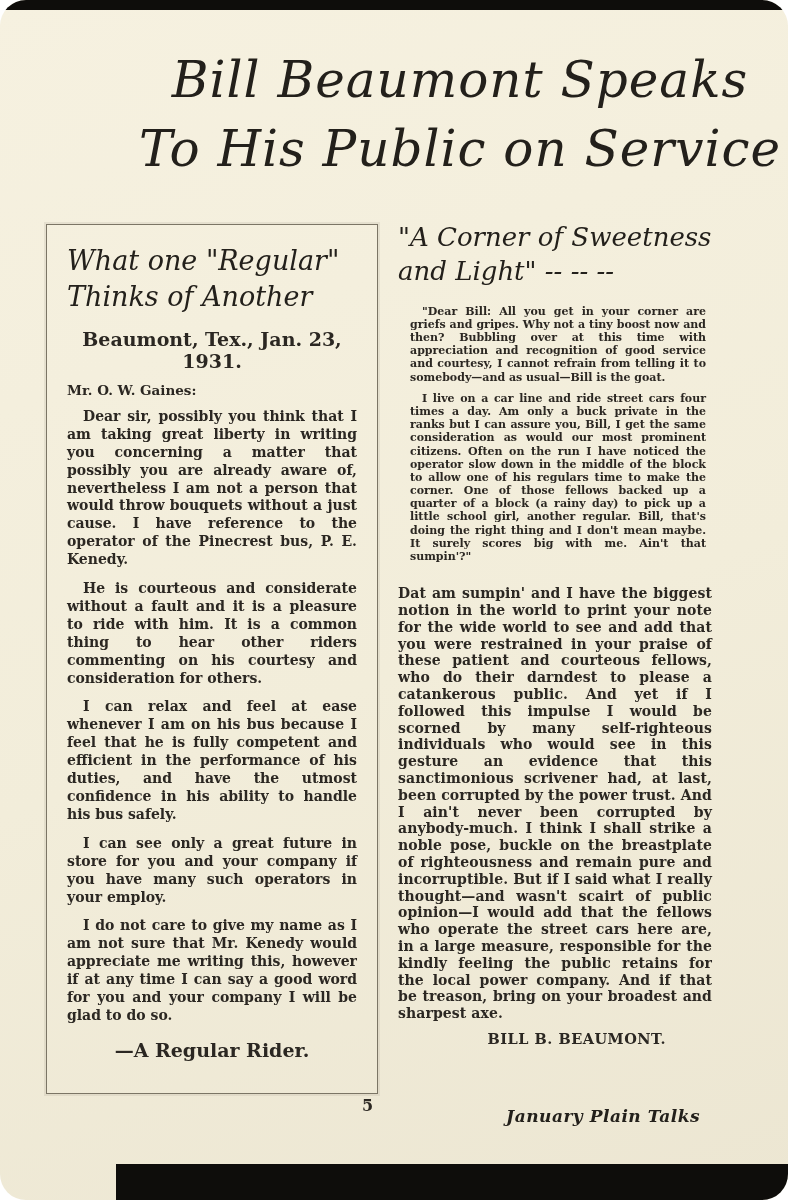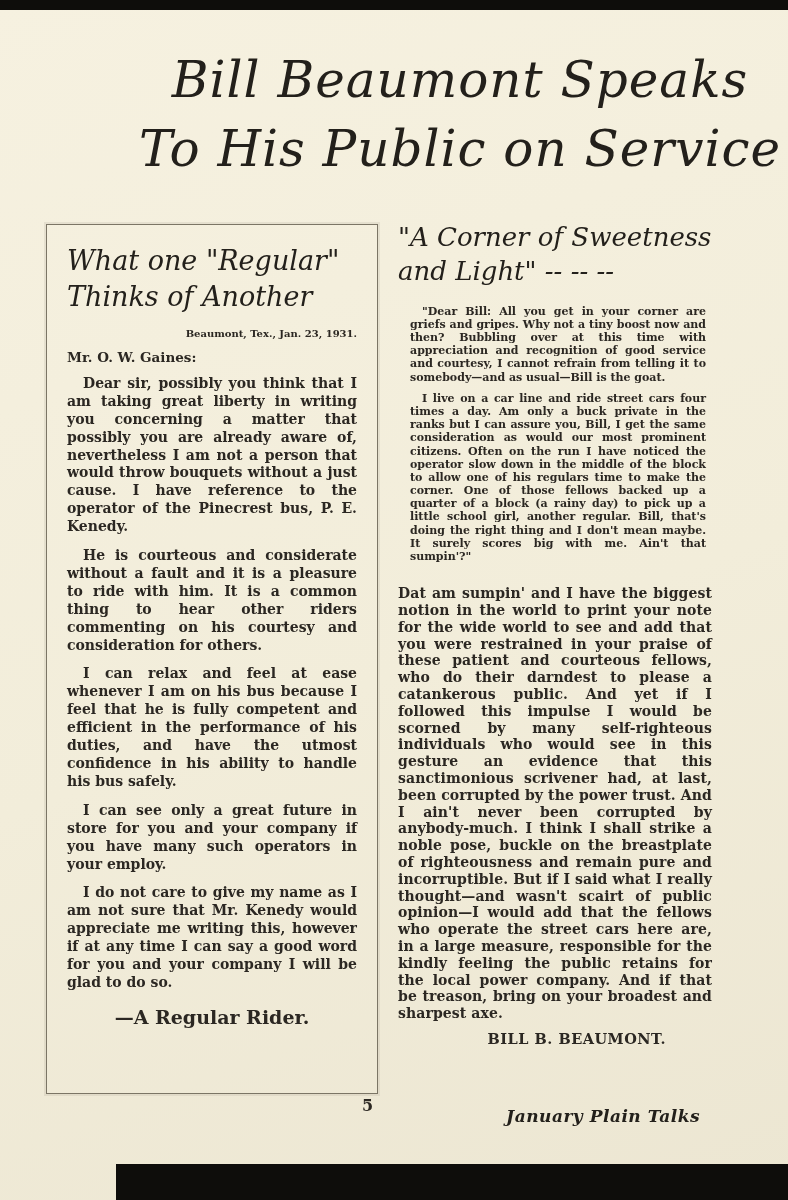--- a/index.html
+++ b/index.html
@@ -4,20 +4,21 @@
 <style>
   html,body{margin:0;padding:0;}
   .page{
     position:relative;
     width:788px;height:1200px;
     background:#f3eedc;
     background-image:linear-gradient(160deg,#f6f1e0 0%,#f2edda 55%,#ece6d2 100%);
     font-family:"DejaVu Serif", serif;
     color:#2b2722;
     overflow:hidden;
+    border-radius:26px;
   }
   .scan-bar{position:absolute;background:#0e0d0b;}
   .scan-bar.top{top:0;left:0;width:100%;height:10px;}
   .scan-bar.bottom{bottom:0;left:116px;right:0;height:36px;}
 
   .masthead{
     position:absolute;top:46px;left:130px;width:660px;
     text-align:center;font-style:italic;font-weight:normal;
     font-size:50px;line-height:1.38;color:#23201b;
     letter-spacing:1px;
@@ -28,21 +29,21 @@
     position:absolute;left:46px;top:224px;width:332px;height:870px;
     box-sizing:border-box;padding:18px 20px 14px 20px;
     border:1px solid #7b7565;
     box-shadow:0 0 0 2px rgba(123,117,101,0.12);
   }
   .script-heading{
     font-style:italic;font-weight:normal;color:#23201b;
     font-size:27px;line-height:1.35;margin:0 0 12px 0;
   }
   .dateline{
-    font-weight:bold;font-size:10px;text-align:right;
+    font-weight:bold;font-size:19px;text-align:center;
     margin:4px 0 10px 0;
   }
   .salutation{
     font-weight:bold;font-size:13.5px;margin:0 0 10px 0;
   }
   .body-para{
     font-weight:bold;font-size:14px;line-height:1.28;
     text-align:justify;text-indent:16px;margin:0 0 11px 0;
   }
   .signature-left{

